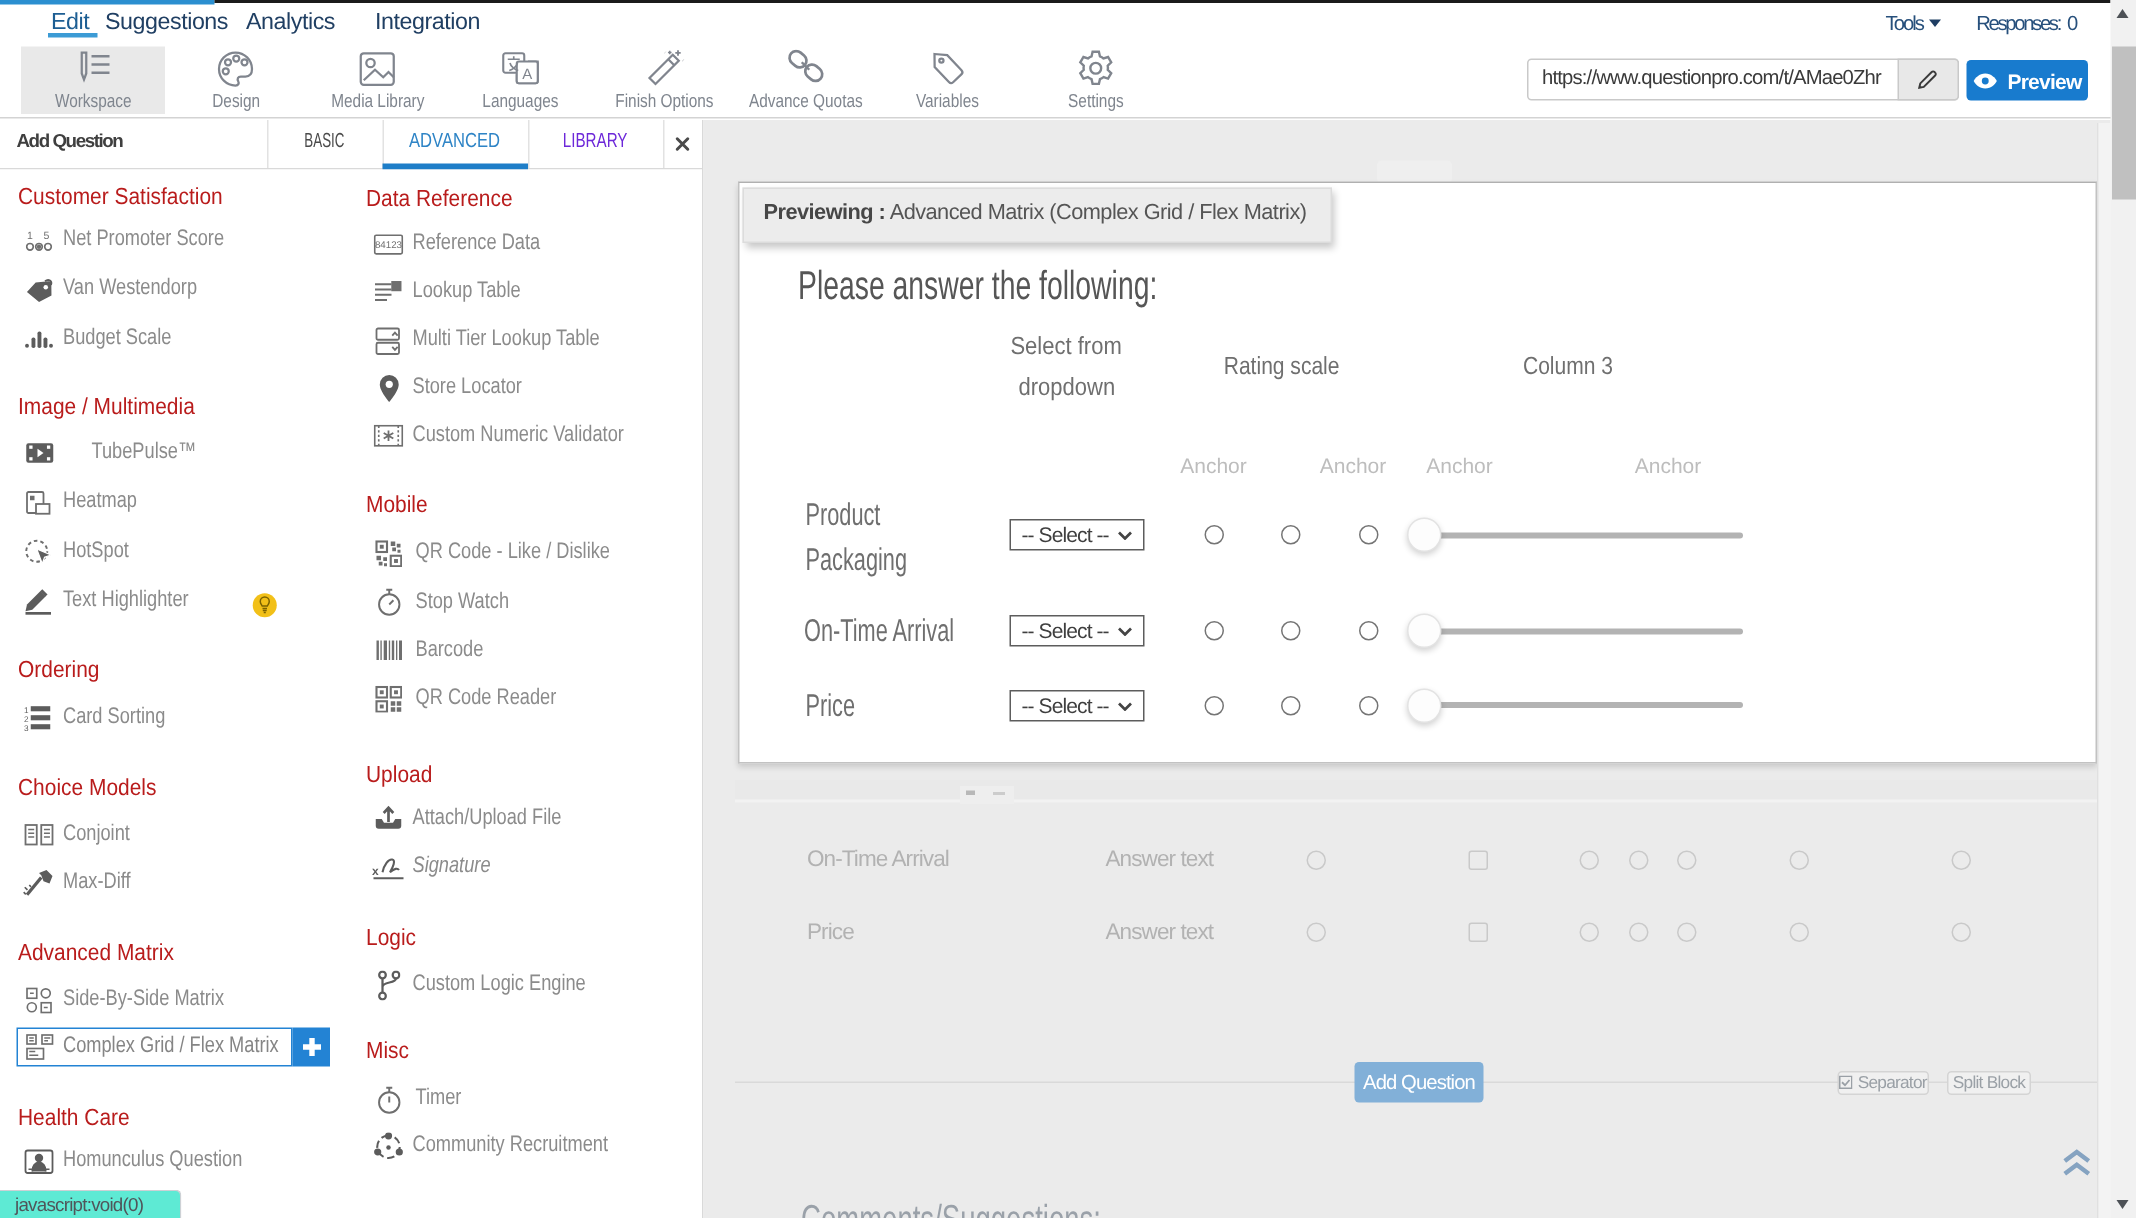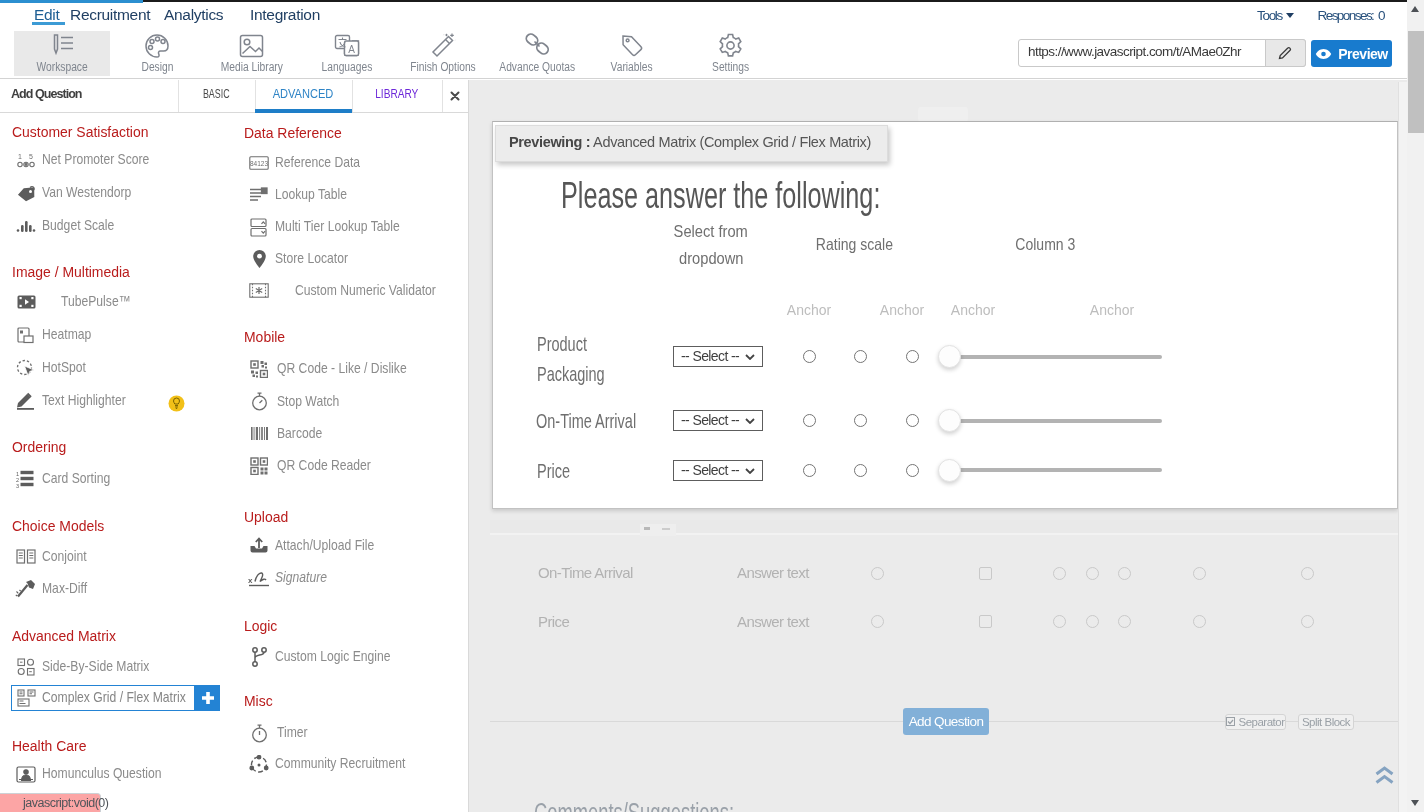--- a/index.html
+++ b/index.html
@@ -30,21 +30,21 @@
 </head>
 <body>
 <div id="page">
 
 <div class="abs" style="left:0;top:0;width:1424px;height:3px;background:#fff;"></div>
 <div class="abs" style="left:0;top:0;width:143px;height:3px;background:#2b8fd0;"></div>
 <div class="abs" style="left:143px;top:0;width:1264px;height:2px;background:#1b1b1b;"></div>
 
 <div class="nav" style="left:34px;color:#1d5e93;">Edit</div>
 <div class="abs" style="left:32px;top:22px;width:33px;height:2.5px;background:#3c9bd5;"></div>
-<div class="nav" style="left:70px;">Recruitment</div>
+<div class="nav" style="left:70px;">Suggestions</div>
 <div class="nav" style="left:164px;">Analytics</div>
 <div class="nav" style="left:250px;">Integration</div>
 <div class="nav" style="left:1257px;top:7.5px;font-size:13.5px;letter-spacing:-1.3px;color:#27507c;">Tools</div>
 <div class="abs" style="left:1286px;top:13px;width:0;height:0;border-left:4.5px solid transparent;border-right:4.5px solid transparent;border-top:5px solid #1f3e63;"></div>
 <div class="nav" style="left:1317.5px;top:7.5px;font-size:13.5px;letter-spacing:-1.55px;word-spacing:2.5px;color:#27507c;">Responses: 0</div>
 
 <div class="abs" style="left:0;top:28px;width:1424px;height:51px;background:#fff;border-bottom:1px solid #d3d3d3;"></div>
 <div class="abs" style="left:14px;top:31px;width:96px;height:45px;background:#e9e9e9;"></div>
 
 <svg class="icn" style="left:49px;top:33px;" width="26" height="25" viewBox="0 0 26 25">
@@ -117,21 +117,21 @@
 <div class="tool-lbl" style="left:12px;top:59.5px;width:100px;"><span>Workspace</span></div>
 <div class="tool-lbl" style="left:107px;top:59.5px;width:100px;"><span>Design</span></div>
 <div class="tool-lbl" style="left:201.5px;top:59.5px;width:100px;"><span>Media Library</span></div>
 <div class="tool-lbl" style="left:297px;top:59.5px;width:100px;"><span>Languages</span></div>
 <div class="tool-lbl" style="left:393px;top:59.5px;width:100px;"><span>Finish Options</span></div>
 <div class="tool-lbl" style="left:487px;top:59.5px;width:100px;"><span>Advance Quotas</span></div>
 <div class="tool-lbl" style="left:582px;top:59.5px;width:100px;"><span>Variables</span></div>
 <div class="tool-lbl" style="left:681px;top:59.5px;width:100px;"><span>Settings</span></div>
 
 <div class="abs" style="left:1018px;top:39px;width:288px;height:28px;border:1px solid #c9c9c9;border-radius:3px;background:#fff;"></div>
-<div class="abs" style="left:1028px;top:39px;width:230px;height:26px;line-height:26px;font-size:13.5px;letter-spacing:-0.55px;color:#3a3a3a;overflow:hidden;white-space:nowrap;">https://www.javascript.com/t/AMae0Zhr</div>
+<div class="abs" style="left:1028px;top:39px;width:230px;height:26px;line-height:26px;font-size:13.5px;letter-spacing:-0.55px;color:#3a3a3a;overflow:hidden;white-space:nowrap;">https://www.questionpro.com/t/AMae0Zhr</div>
 <div class="abs" style="left:1265px;top:39px;width:41px;height:28px;background:#e8e8e8;border:1px solid #c9c9c9;border-radius:0 3px 3px 0;"></div>
 <svg class="abs" style="left:1277px;top:45px;" width="16" height="16" viewBox="0 0 16 16">
       <path d="M2.5 13.5 L3.2 10.6 L10.8 3 a1.3 1.3 0 0 1 1.9 0 l0.4 0.4 a1.3 1.3 0 0 1 0 1.9 L5.5 12.9 Z" fill="none" stroke="#3a3a3a" stroke-width="1.3"></path>
     </svg>
 <div class="abs ctr" style="left:1311px;top:40px;width:81px;height:27px;background:#187bce;border-radius:3px;color:#fff;font-weight:bold;font-size:14px;letter-spacing:-0.5px;">
   <svg width="17" height="12" viewBox="0 0 17 12" style="margin-right:6px;">
         <path d="M8.5 1 C4.5 1 1.8 4 0.8 6 C1.8 8 4.5 11 8.5 11 C12.5 11 15.2 8 16.2 6 C15.2 4 12.5 1 8.5 1 Z" fill="#fff"></path>
         <circle cx="8.5" cy="6" r="2.3" fill="#187bce"></circle>
       </svg>
   Preview</div>
@@ -322,21 +322,21 @@
       <circle cx="7.5" cy="7.2" r="2.4" fill="#fff"></circle>
     </svg>
 <div class="item" style="left:275px;top:249.0px;"><span>Store Locator</span></div>
 <svg class="icn" style="left:249px;top:283px;" width="20" height="15" viewBox="0 0 20 15">
       <g fill="none" stroke="#6f6f6f" stroke-width="1.1">
         <rect x="0.8" y="0.8" width="18.4" height="13.4"></rect>
         <path d="M3.5 0.8 v13.4 M16.5 0.8 v13.4" stroke-dasharray="1.5 1.5"></path>
         <path d="M10 4 v7 M6.8 5.6 l6.4 3.8 M13.2 5.6 l-6.4 3.8" stroke-width="1.2"></path>
       </g>
     </svg>
-<div class="item" style="left:275px;top:280.5px;margin-left:20px;"><span>Custom Numeric Validator</span></div>
+<div class="item" style="left:275px;top:280.5px;"><span>Custom Numeric Validator</span></div>
 
 <div class="hdr" style="left:244px;top:328px;"><span>Mobile</span></div>
 <svg class="icn" style="left:250px;top:360px;" width="18" height="18" viewBox="0 0 18 18">
       <g fill="#6f6f6f">
         <rect x="1" y="1" width="7" height="7" fill="none" stroke="#6f6f6f" stroke-width="1.4"></rect>
         <rect x="3.2" y="3.2" width="2.6" height="2.6"></rect>
         <rect x="10.5" y="1" width="3" height="3"></rect>
         <rect x="14.5" y="2.5" width="2.5" height="2.5"></rect>
         <rect x="11.5" y="5" width="2.5" height="2.5"></rect>
         <rect x="15" y="6.5" width="2" height="2"></rect>
@@ -438,21 +438,21 @@
 
 <div class="abs" style="left:640px;top:524px;width:36px;height:12px;background:#eeeeee;"></div>
 <div class="abs" style="left:644px;top:527px;width:6px;height:2.5px;background:#b8b8b8;"></div>
 <div class="abs" style="left:662px;top:528px;width:8px;height:1.5px;background:#cccccc;"></div>
 
 <div class="abs" style="left:492px;top:121px;width:906px;height:388px;background:#fff;border:1px solid #c2c2c2;border-top-color:#b0b0b0;box-shadow:0 2px 4px rgba(0,0,0,0.15);"></div>
 
 <div class="abs" style="left:495px;top:124.5px;width:393px;height:37px;background:#ececec;border:1px solid #dcdcdc;box-shadow:2px 3px 5px rgba(0,0,0,0.22);"></div>
 <div class="abs" style="left:509px;top:133.5px;font-size:14.5px;color:#555;letter-spacing:-0.35px;"><b style="color:#474747;">Previewing :</b> Advanced Matrix (Complex Grid / Flex Matrix)</div>
 
-<div class="abs" style="left:532px;top:174.5px;font-size:36px;color:#565656;margin-left:29px;"><span class="sx" style="transform:scaleX(0.70);">Please answer the following:</span></div>
+<div class="abs" style="left:532px;top:174.5px;font-size:27px;color:#565656;"><span class="sx" style="transform:scaleX(0.70);">Please answer the following:</span></div>
 
 <div class="abs ctr colhdr" style="left:651px;top:222px;width:120px;height:18px;">
       <span style="transform:scaleX(0.89);">Select from</span>
     </div>
 <div class="abs ctr colhdr" style="left:651px;top:249px;width:120px;height:18px;">
       <span style="transform:scaleX(0.89);">dropdown</span>
     </div>
 <div class="abs ctr colhdr" style="left:794px;top:235.5px;width:120px;height:18px;">
       <span style="transform:scaleX(0.85);">Rating scale</span>
     </div>
@@ -534,15 +534,15 @@
     </svg>
 
 <div class="abs" style="left:1398px;top:82px;width:1px;height:730px;background:#e0e0e0;"></div>
 <div class="abs" style="left:1399px;top:82px;width:8px;height:730px;background:#f3f3f3;"></div>
 
 <div class="abs" style="left:1407px;top:0;width:17px;height:812px;background:#f1f1f1;"></div>
 <div class="abs" style="left:1408px;top:31px;width:16px;height:102px;background:#c0c0c0;"></div>
 <div class="abs" style="left:1411px;top:6px;width:0;height:0;border-left:4.5px solid transparent;border-right:4.5px solid transparent;border-bottom:6px solid #4d5156;"></div>
 <div class="abs" style="left:1411px;top:800px;width:0;height:0;border-left:4.5px solid transparent;border-right:4.5px solid transparent;border-top:6px solid #4d5156;"></div>
 
-<div class="abs" style="left:0;top:793px;width:101px;height:19px;background:#fca5a5;border:1px solid #cdd1d5;border-left:none;border-bottom:none;border-top-right-radius:4px;color:#50555a;font-size:12.5px;letter-spacing:-0.5px;line-height:18px;padding-left:23px;">javascript:void(0)</div>
+<div class="abs" style="left:0;top:793px;width:121px;height:19px;background:#5eead4;border:1px solid #cdd1d5;border-left:none;border-bottom:none;border-top-right-radius:4px;color:#50555a;font-size:12.5px;letter-spacing:-0.5px;line-height:18px;padding-left:10px;">javascript:void(0)</div>
 
 </div>
 
 </body></html>

